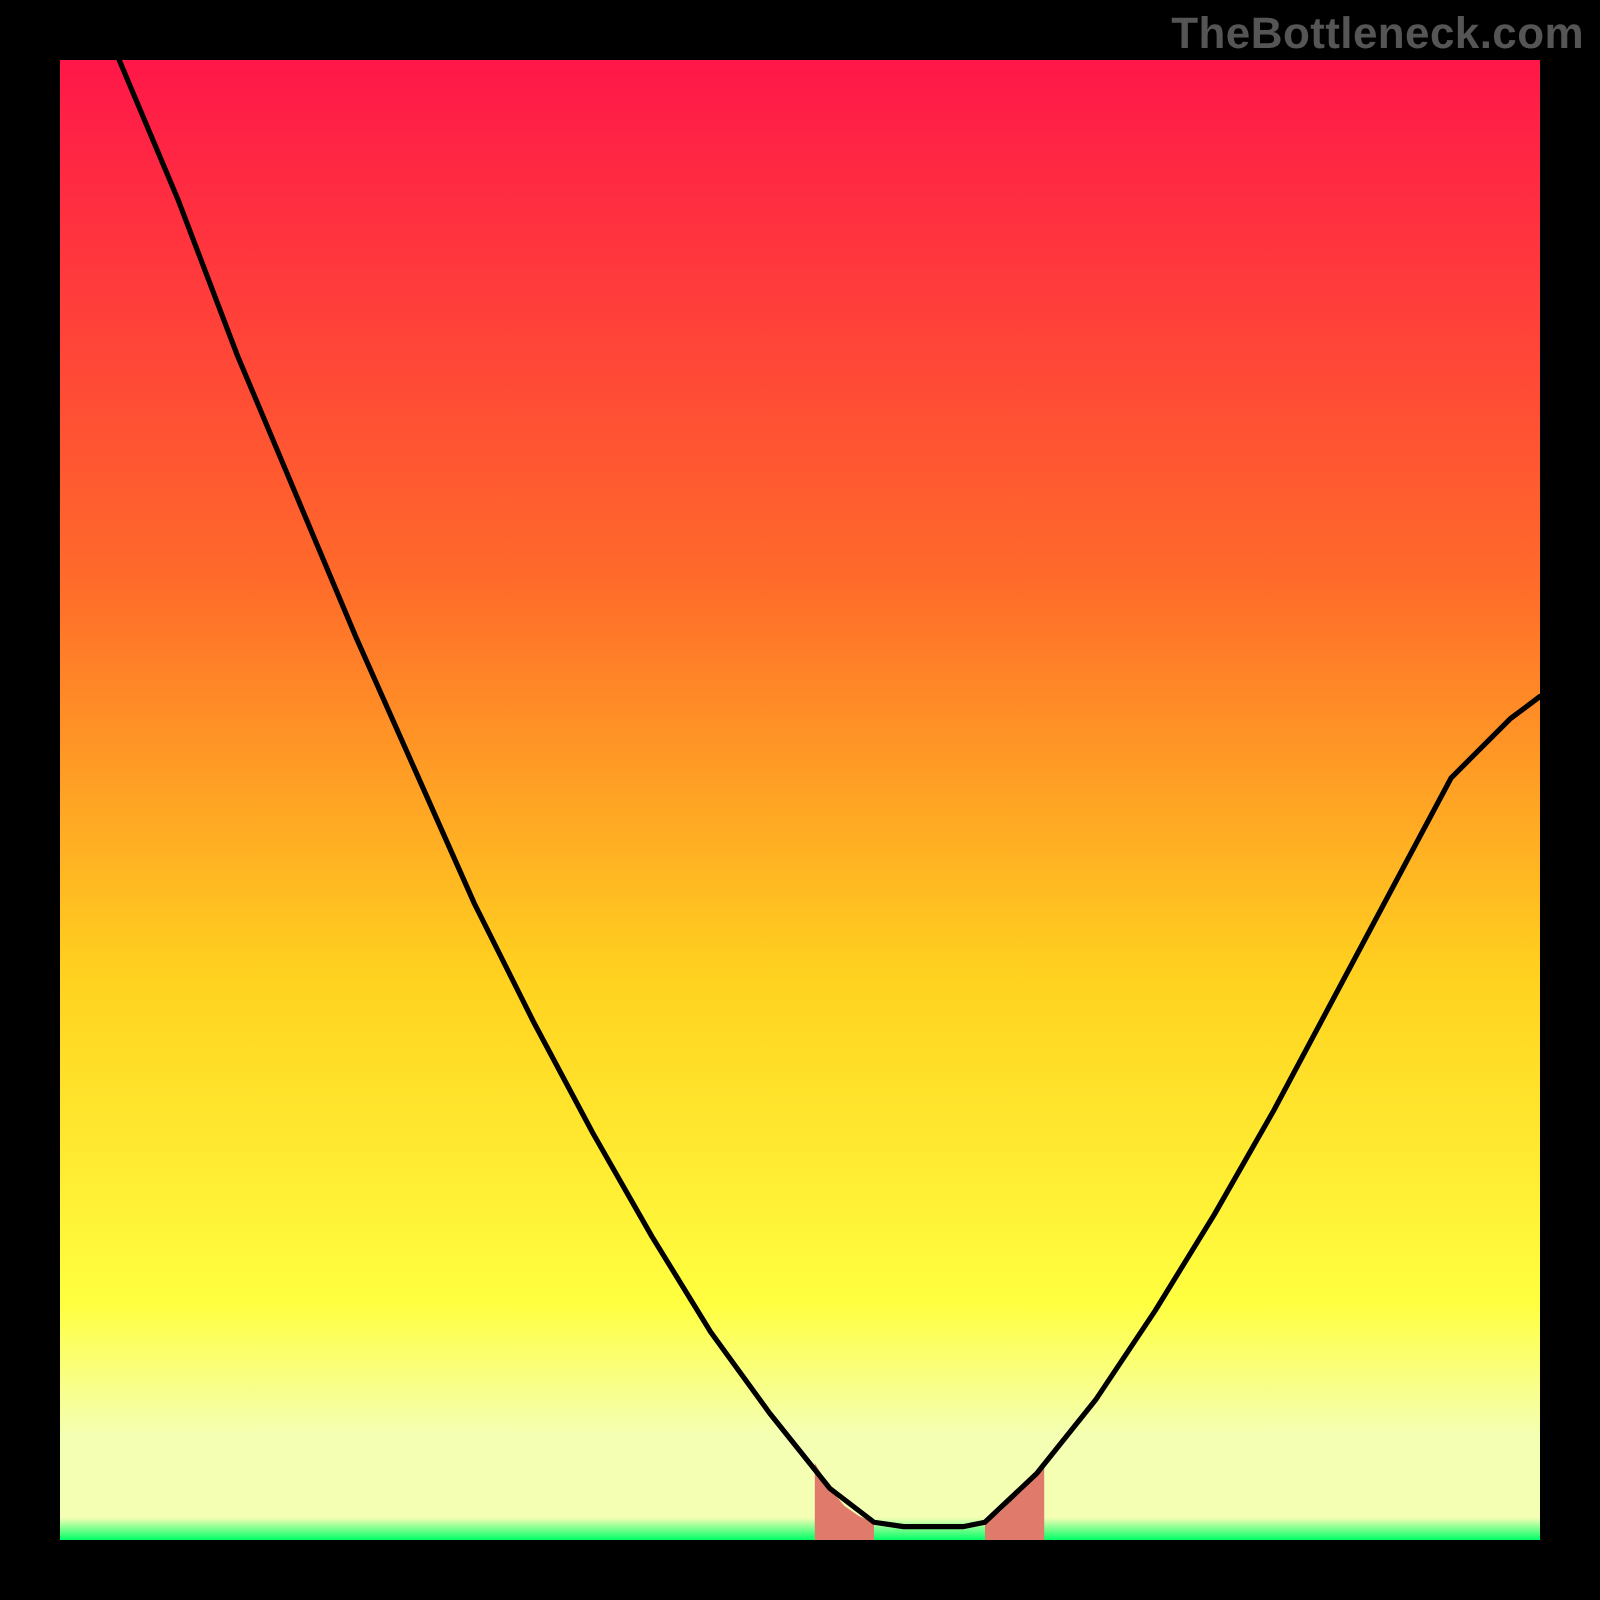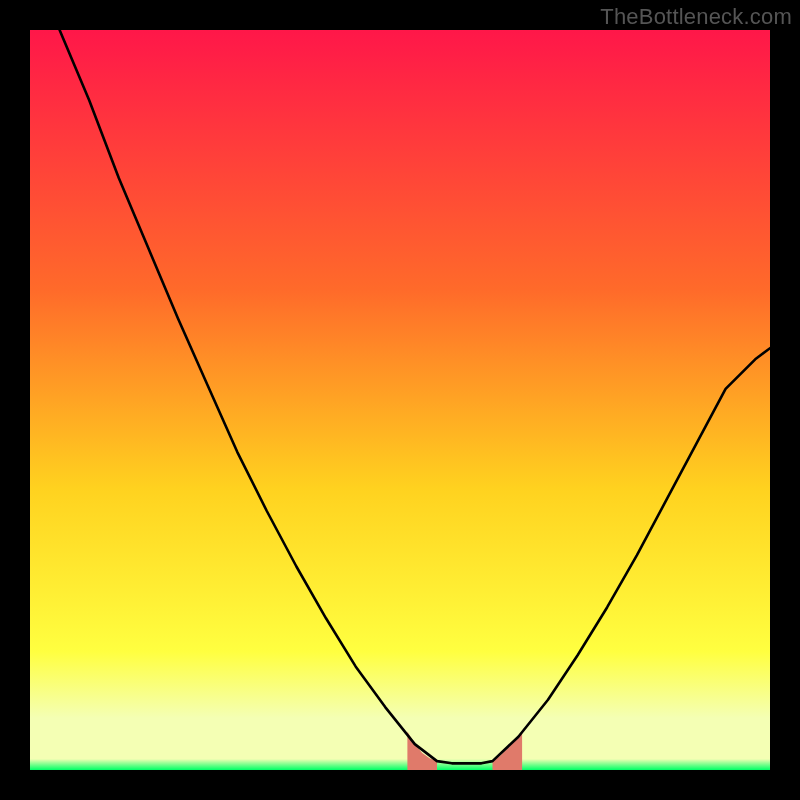--- a/index.html
+++ b/index.html
@@ -23,21 +23,21 @@
     top: 30px;
     width: 740px;
     height: 740px;
   }
   .watermark {
     position: absolute;
     top: 4px;
     right: 8px;
     color: #555;
     font-size: 22px;
-    font-weight: 400;
+    font-weight: 700;
     letter-spacing: 0.2px;
     user-select: none;
   }
 </style>
 </head>
 <body>
 
 <div class="frame">
   <div class="watermark">TheBottleneck.com</div>
   <svg class="plot-area" viewBox="0 0 100 100" preserveAspectRatio="none">

